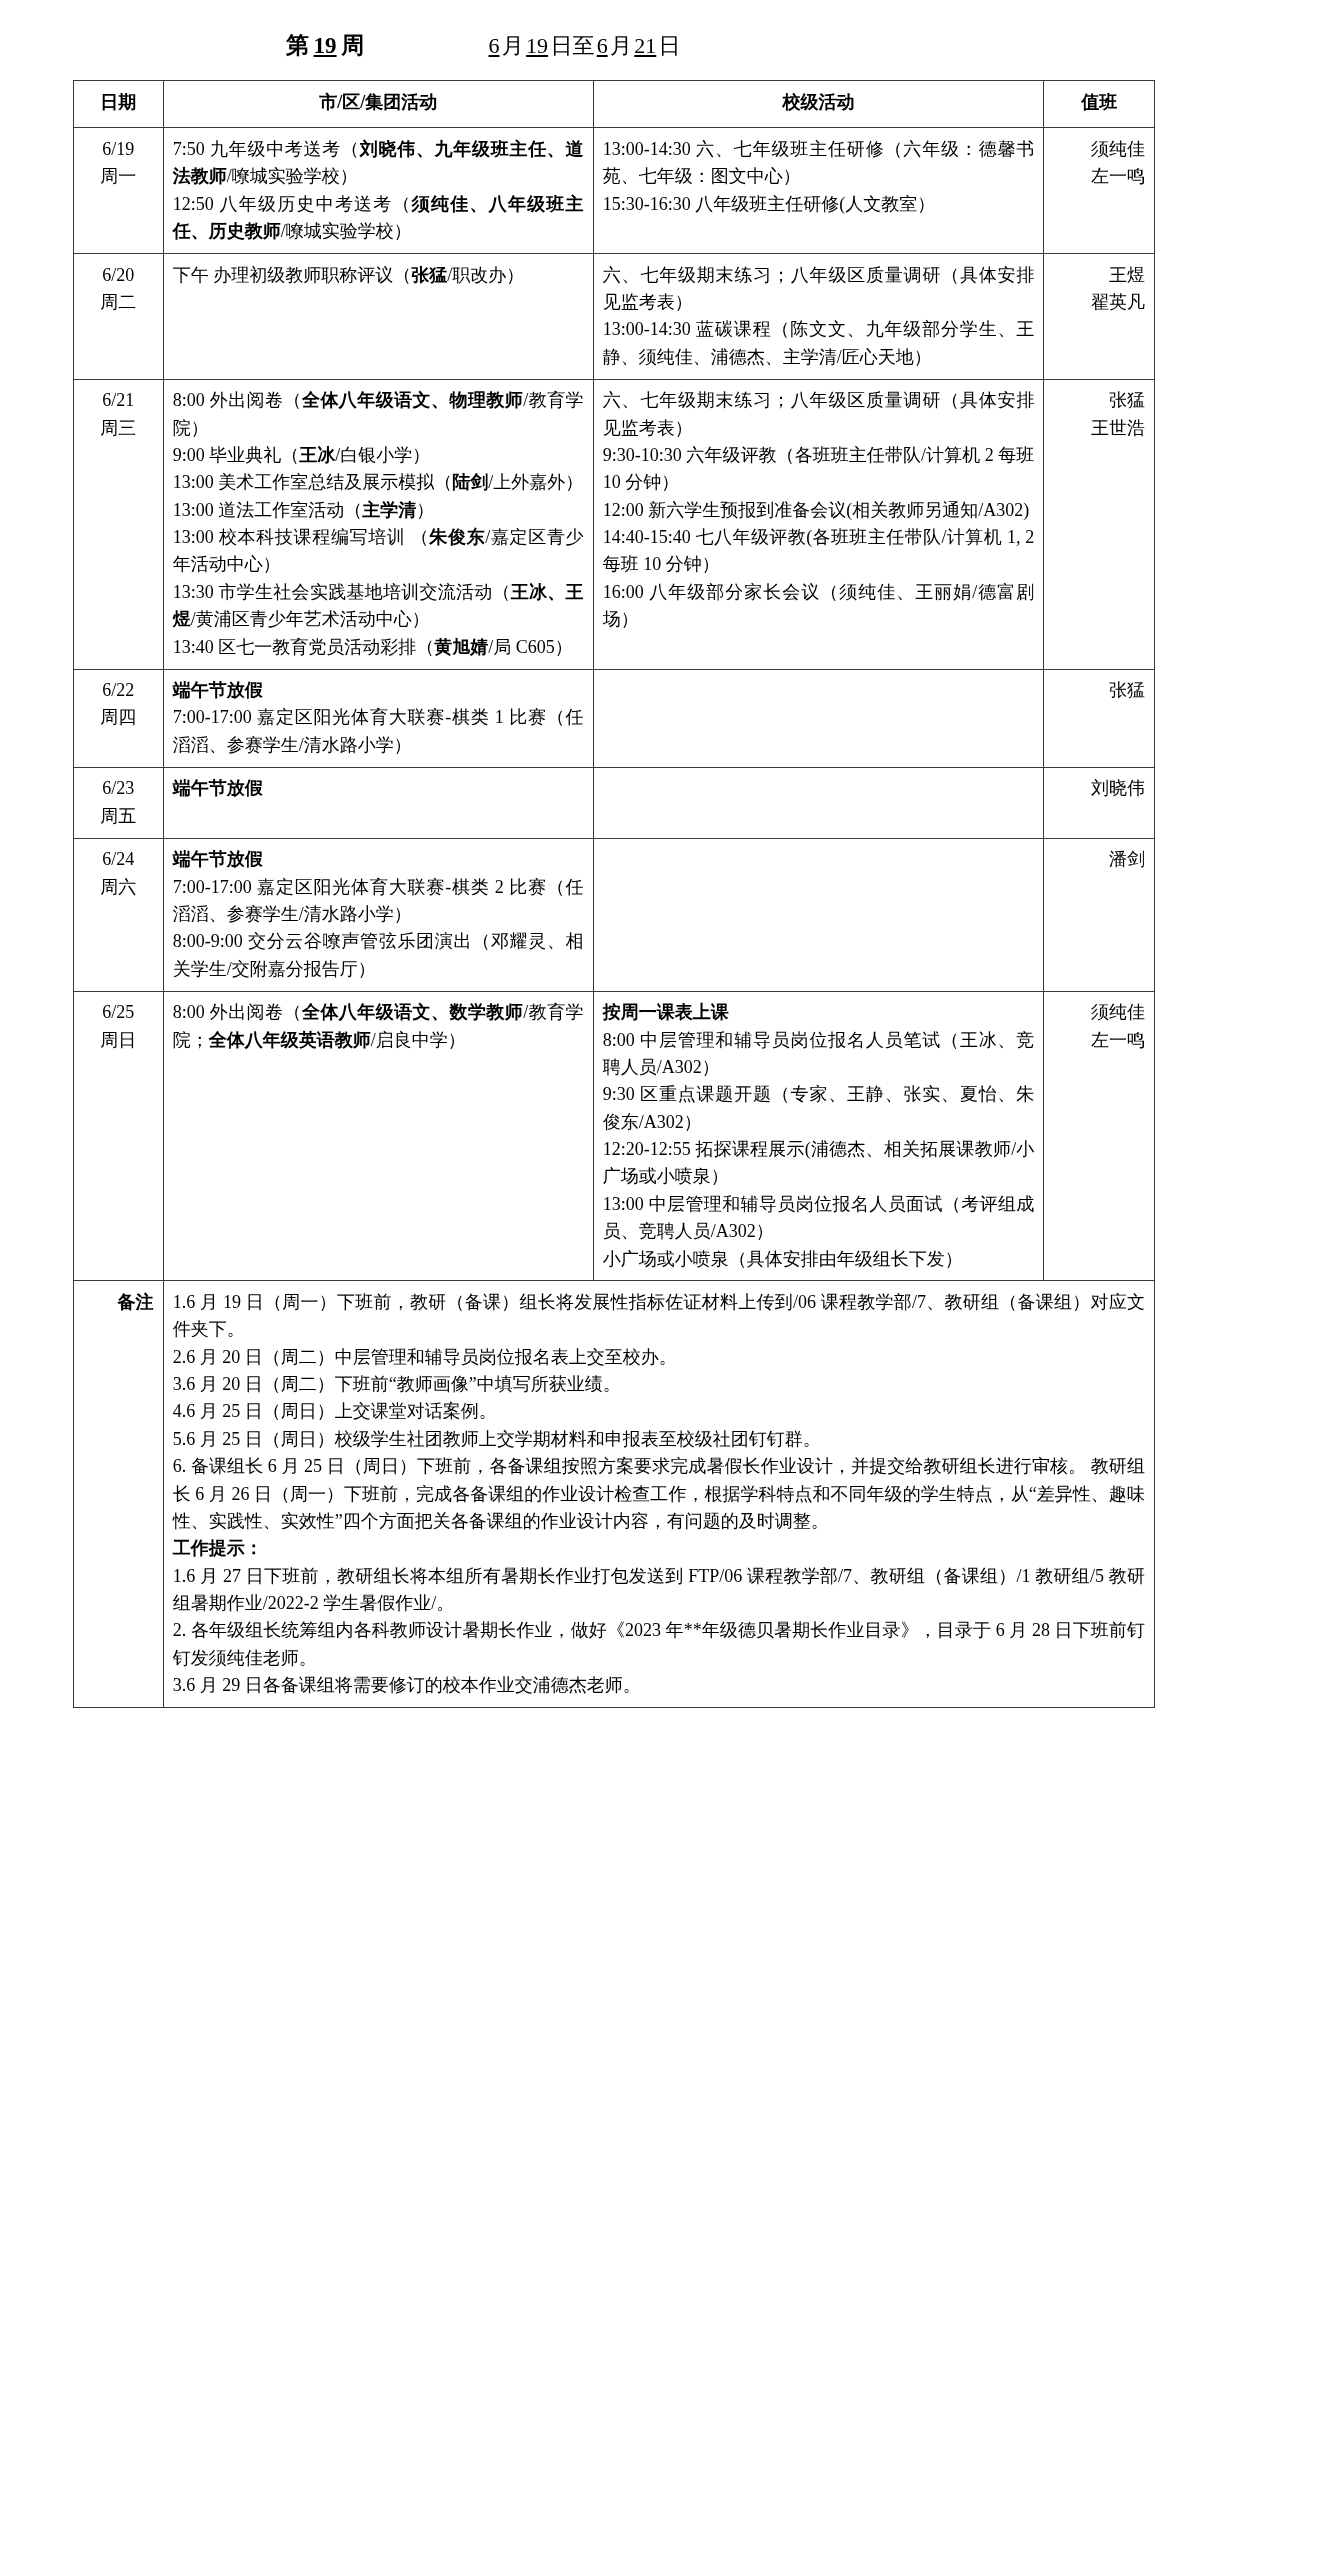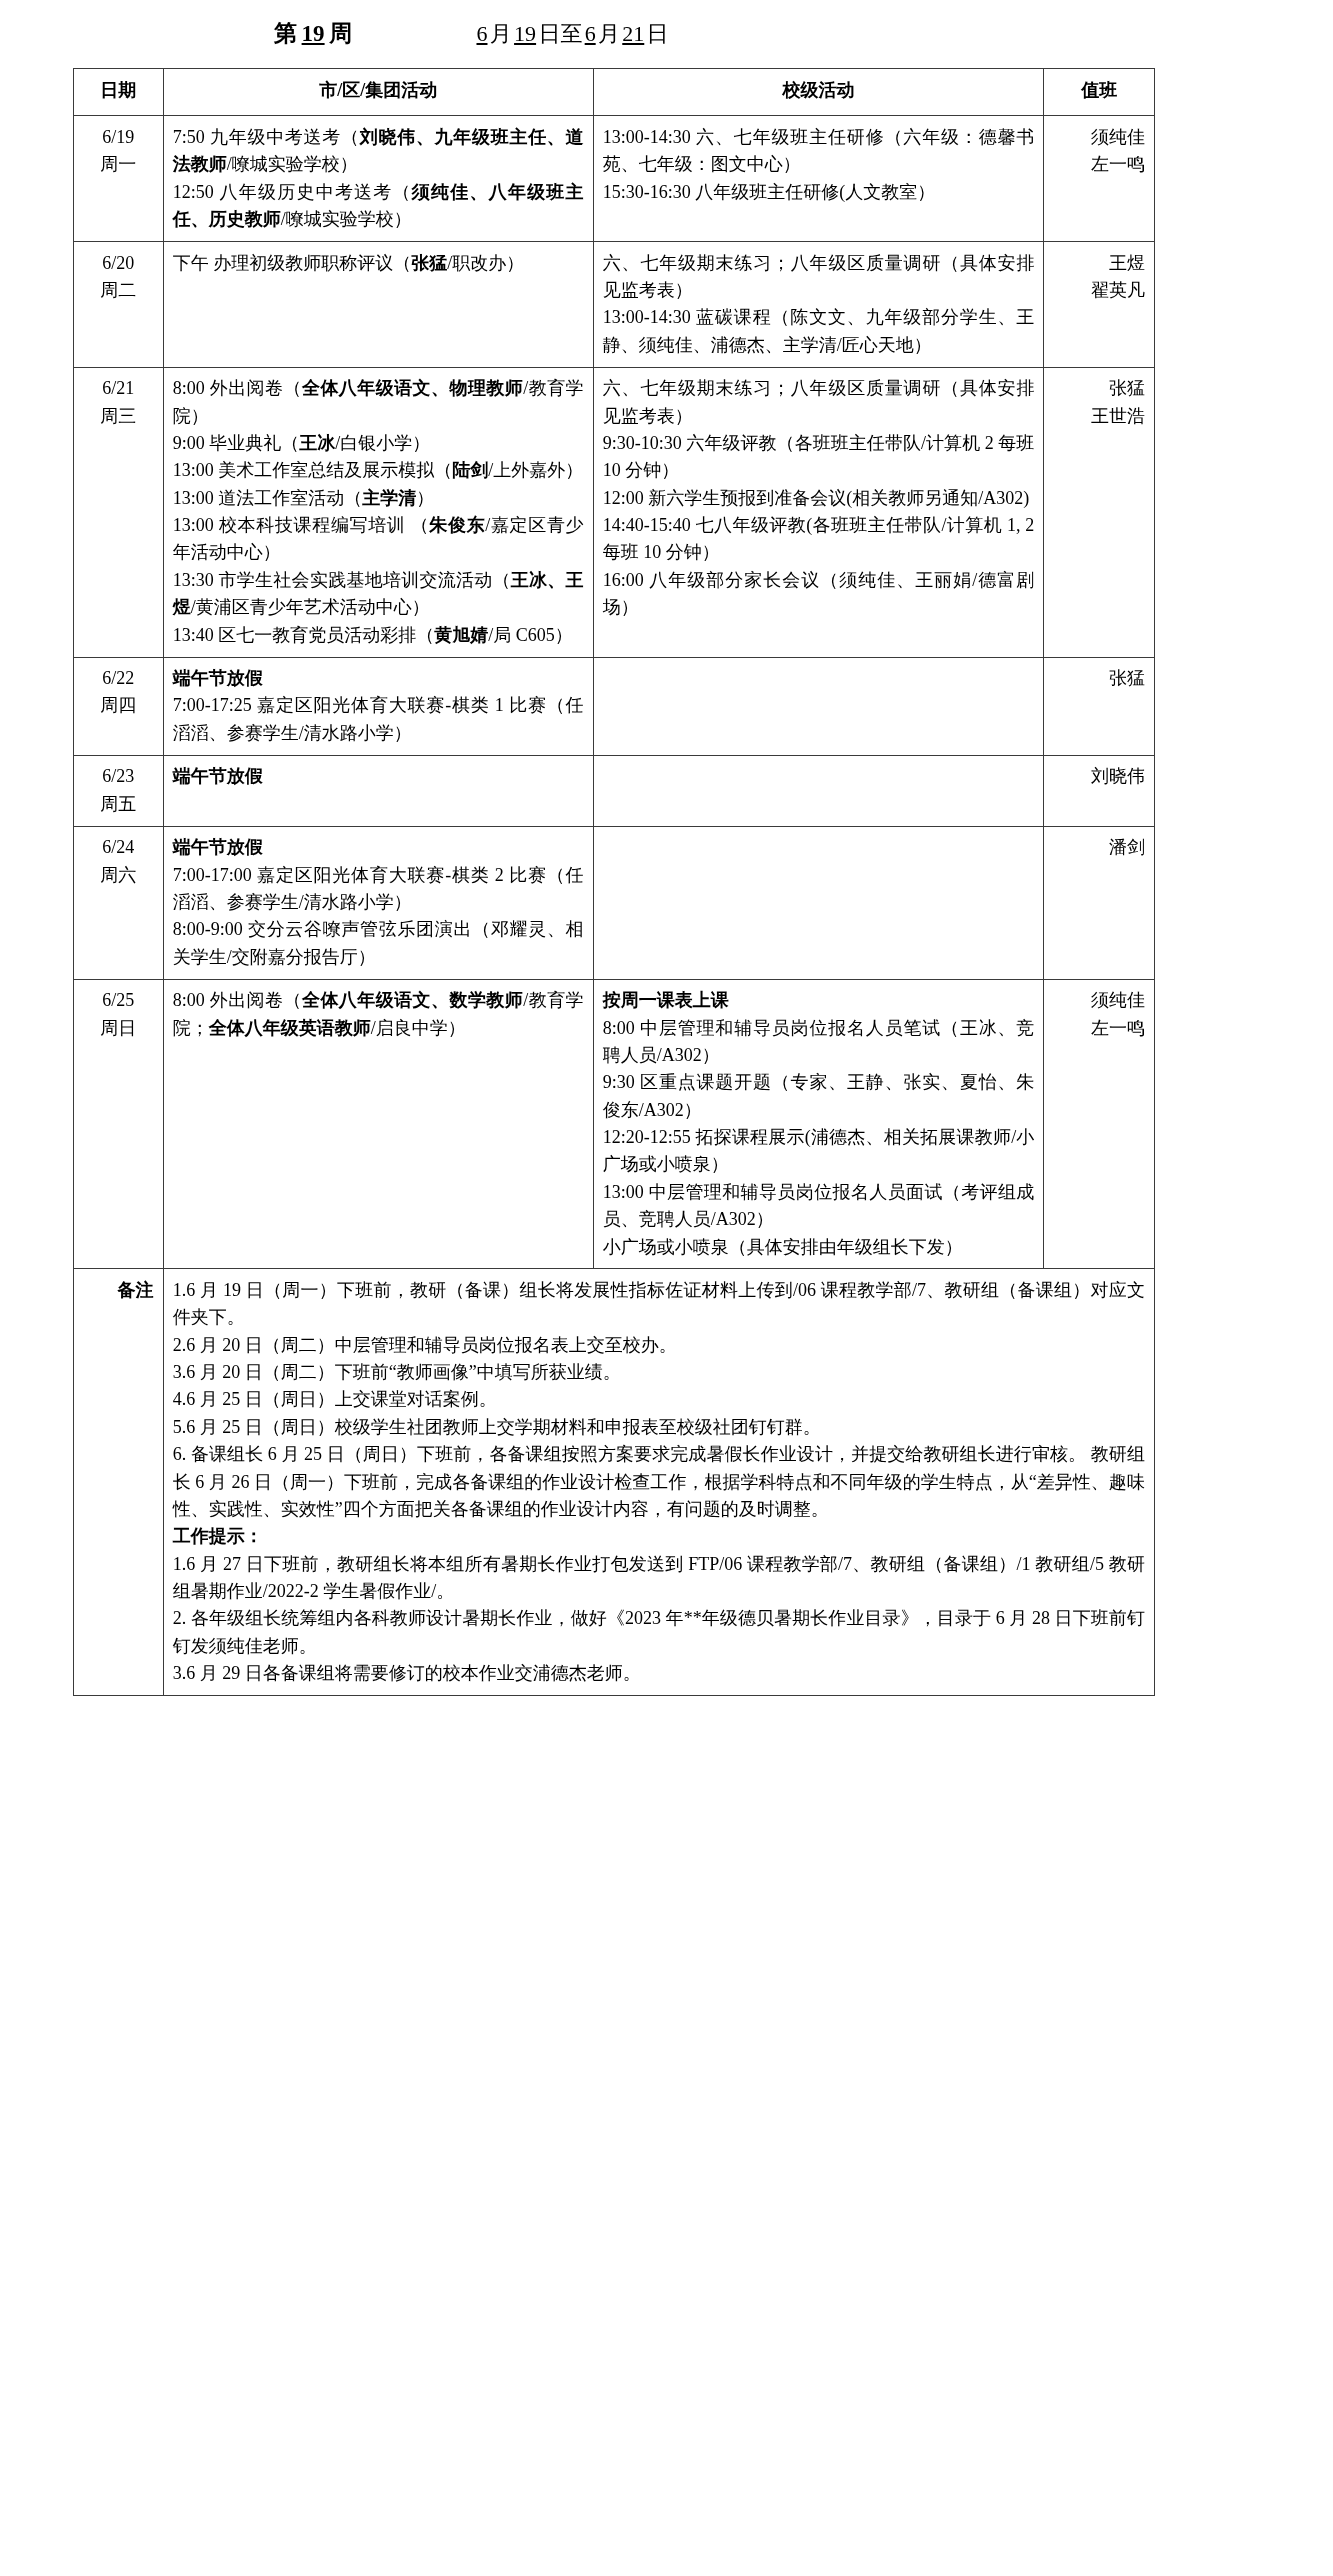--- a/index.html
+++ b/index.html
@@ -10,21 +10,21 @@
   }
   body {
     width: 1334px;
     font-family: "Liberation Serif", "DejaVu Serif", serif;
     color: #000000;
     -webkit-font-smoothing: antialiased;
   }
   .page {
     width: 1228px;
     min-height: 2576px;
-    padding: 0;
+    padding: 12px;
     position: relative;
   }
 
   
   .doc-header {
     display: flex;
     align-items: baseline;
     padding: 18.3px 0 12.2px 0;
     font-size: 23px;
     font-weight: bold;
@@ -211,21 +211,21 @@
             <span class="line">王世浩</span>
           </td>
         </tr>
         <tr>
           <td class="date-cell">
             <span class="line">6/22</span>
             <span class="line">周四</span>
           </td>
           <td class="act-cell">
             <span class="line"><span class="b">端午节放假</span></span>
-            <span class="line">7:00-17:25  嘉定区阳光体育大联赛-棋类 1 比赛（任滔滔、参赛学生/清水路小学）</span>
+            <span class="line">7:00-17:00  嘉定区阳光体育大联赛-棋类 1 比赛（任滔滔、参赛学生/清水路小学）</span>
           </td>
           <td class="act-cell"></td>
           <td class="duty-cell">
             <span class="line">张猛</span>
           </td>
         </tr>
         <tr>
           <td class="date-cell">
             <span class="line">6/23</span>
             <span class="line">周五</span>

